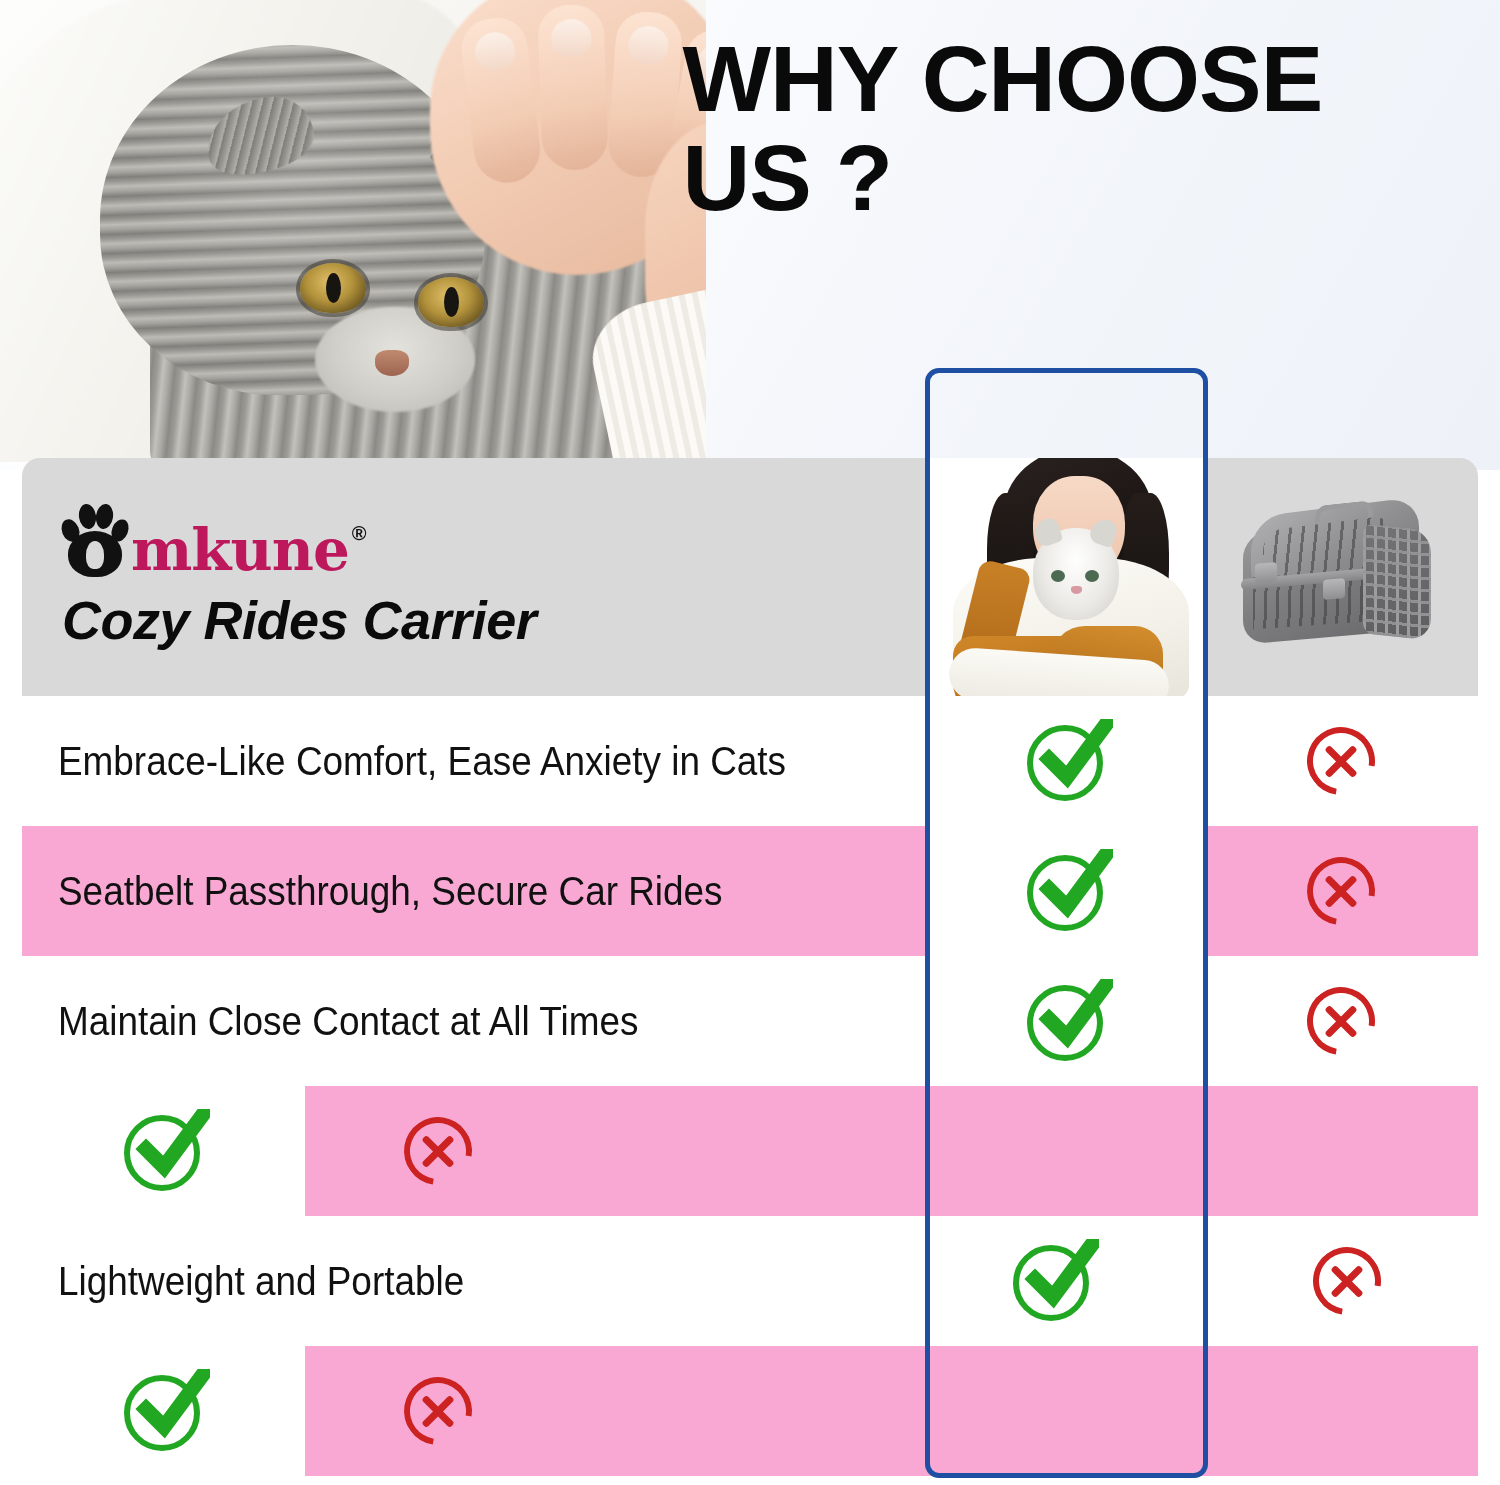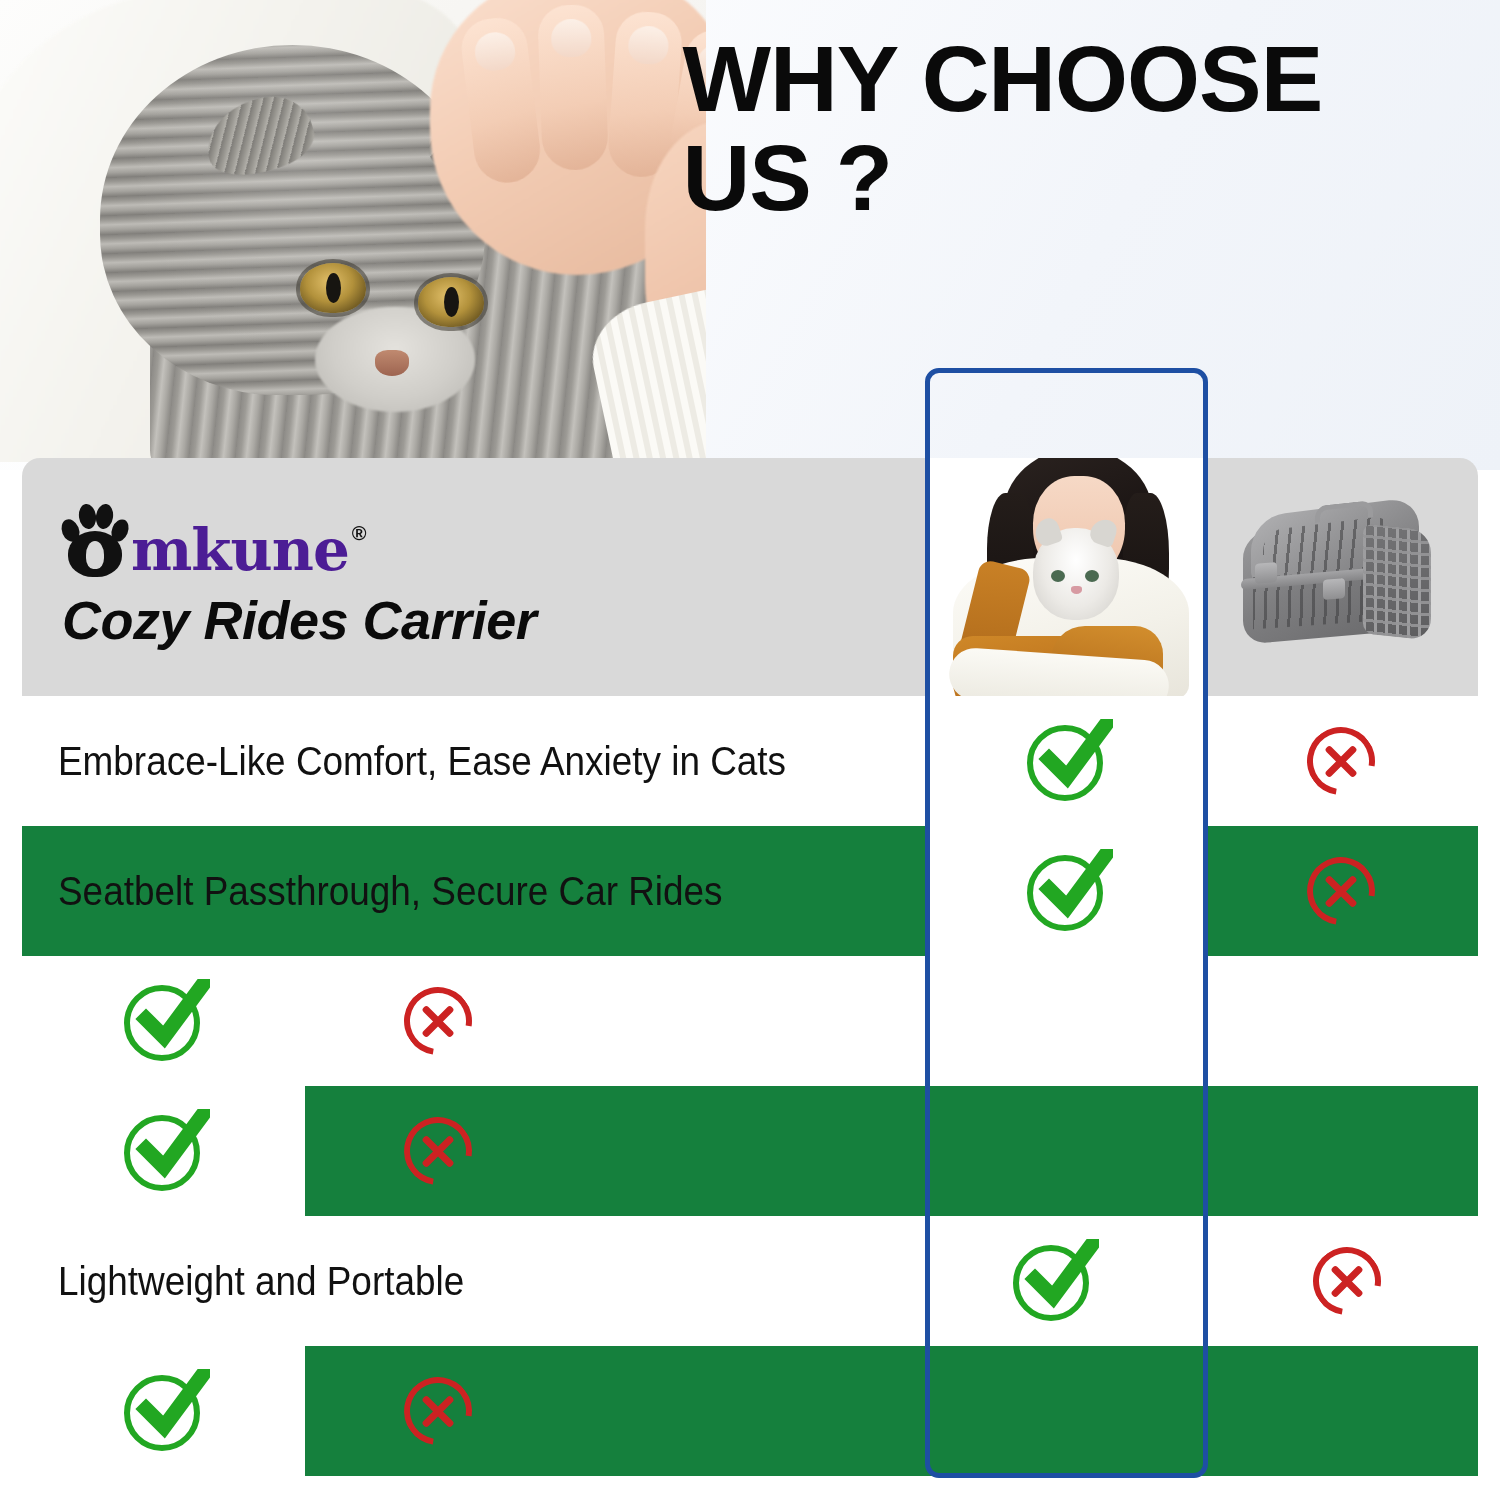--- a/index.html
+++ b/index.html
@@ -167,21 +167,21 @@
     width:18px; height:28px; background:#d9d9d9;
     border-radius:50% 50% 40% 40%;
   }
   #paw-a .toe { position:absolute; background:#111; border-radius:50%; }
   #paw-a .t1 { left:0px;  top:16px; width:17px; height:23px; transform:rotate(-22deg); }
   #paw-a .t2 { left:17px; top:1px;  width:17px; height:25px; transform:rotate(-8deg); }
   #paw-a .t3 { left:34px; top:1px;  width:17px; height:25px; transform:rotate(8deg); }
   #paw-a .t4 { left:50px; top:16px; width:16px; height:23px; transform:rotate(22deg); }
   #brand-word {
     font-family:"DejaVu Serif", serif;
-    font-weight:bold; font-size:58px; line-height:.92; color:#4c1d95;
+    font-weight:bold; font-size:58px; line-height:.92; color:#be185d;
     letter-spacing:-1px;
   }
   #brand-reg { font-size:20px; font-weight:bold; color:#111; margin-bottom:32px; font-family:"Liberation Sans",sans-serif; }
   #product-name {
     font-family:"Liberation Sans", sans-serif;
     font-style:italic; font-weight:bold;
     font-size:54px; color:#0b0b0b; letter-spacing:-0.5px;
   }
 
   
@@ -307,21 +307,21 @@
   .crate-latch {
     position:absolute; width:22px; height:20px;
     background:linear-gradient(#b7b7b9,#8f8f91); border-radius:4px;
   }
   .crate-latch.a { left:18px; top:66px; transform:skewY(-5deg); }
   .crate-latch.b { left:86px; top:82px; transform:skewY(-5deg); }
 
   
   .frow { height:130px; }
   .frow.white { background:#ffffff; }
-  .frow.gray  { background:#15803d; }
+  .frow.gray  { background:#f9a8d4; }
   .rowline {
     position:absolute; left:0; width:1456px; height:1px; background:#b9b9b9;
   }
   .feature-text {
     font-family:"Liberation Sans", sans-serif;
     font-size:41px;
     color:#111111;
     transform:scaleX(0.90);
     transform-origin:left center;
     white-space:nowrap;
@@ -506,20 +506,23 @@
             <div class="xmark-circle"></div>
             <div class="x-lines">
               <span></span>
               <span></span>
             </div>
           </div>
         </div>
       </div>
       <div class="rowline" style="top: 498px;"></div>
       <div class="trow frow white" style="top: 498px;">
+        <div class="cell-feature">
+          <span class="feature-text">Maintain Close Contact at All Times</span>
+        </div>
         <div class="cell-ours">
           <div class="ico">
             <div class="check-circle"></div>
             <svg class="check-mark" viewBox="0 0 76 76">
               <path d="M12 40 L30 58 L70 4" fill="none" stroke="#22a722" stroke-width="15" stroke-linecap="square" stroke-linejoin="miter"></path>
             </svg>
           </div>
         </div>
         <div class="cell-theirs">
           <div class="ico">

